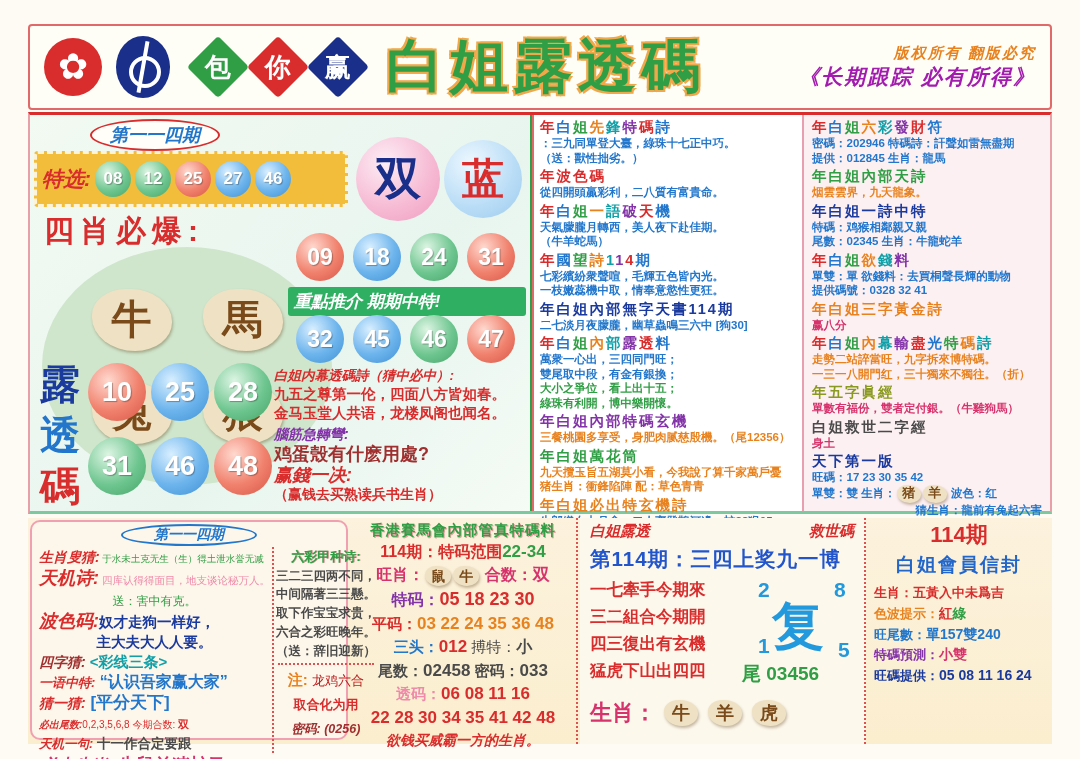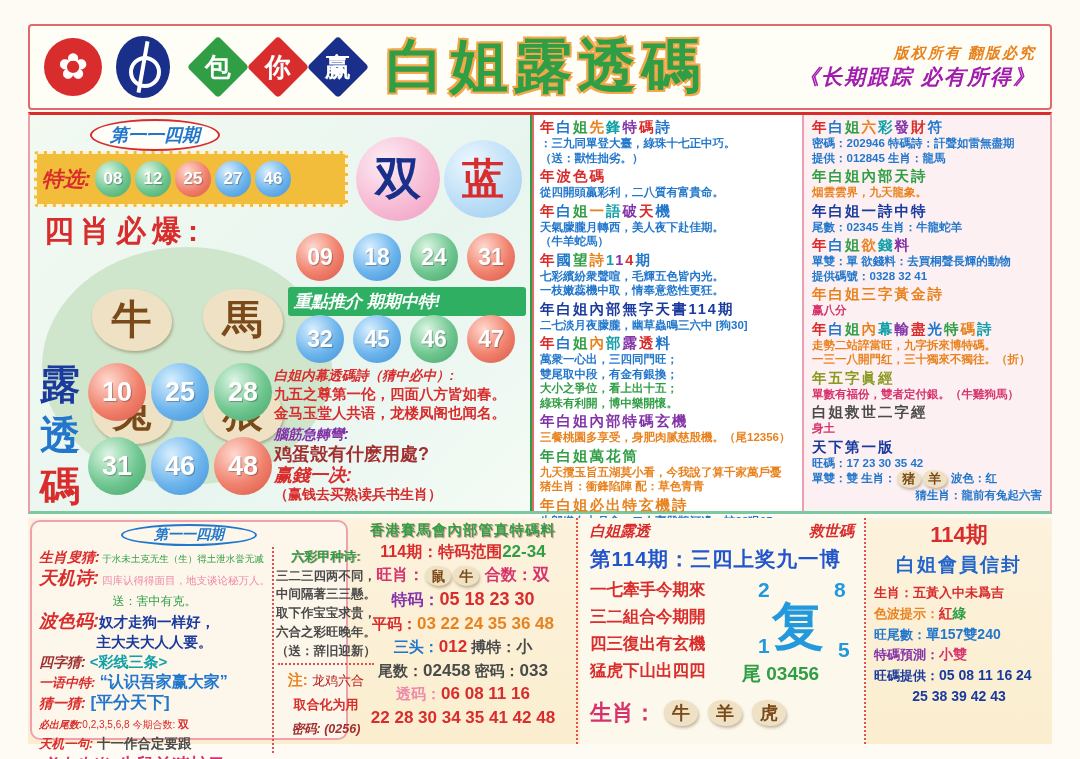--- a/index.html
+++ b/index.html
@@ -254,20 +254,21 @@
           <div class="sec-title"><span style="color: rgb(217, 44, 44);">年</span><span style="color: rgb(34, 119, 204);">白</span><span style="color: rgb(47, 158, 68);">姐</span><span style="color: rgb(232, 130, 30);">六</span><span style="color: rgb(17, 160, 168);">彩</span><span style="color: rgb(131, 51, 168);">發</span><span style="color: rgb(217, 44, 44);">財</span><span style="color: rgb(34, 119, 204);">符</span></div>
           <div class="sec-line" style="color: rgb(34, 119, 204);">密碼：202946 特碼詩：訐聲如雷無盡期</div>
           <div class="sec-line" style="color: rgb(34, 119, 204);">提供：012845 生肖：龍馬</div>
         </div>
         <div class="sec">
           <div class="sec-title" style="color: rgb(47, 158, 68);">年白姐內部天詩</div>
           <div class="sec-line" style="color: rgb(232, 130, 30);">烟雲雲界，九天龍象。</div>
         </div>
         <div class="sec">
           <div class="sec-title" style="color: rgb(26, 58, 158);">年白姐一詩中特</div>
+          <div class="sec-line" style="color: rgb(34, 119, 204);">特碼：鸡猴相鄰親又親</div>
           <div class="sec-line" style="color: rgb(34, 119, 204);">尾數：02345 生肖：牛龍蛇羊</div>
         </div>
         <div class="sec">
           <div class="sec-title"><span style="color: rgb(217, 44, 44);">年</span><span style="color: rgb(34, 119, 204);">白</span><span style="color: rgb(47, 158, 68);">姐</span><span style="color: rgb(232, 130, 30);">欲</span><span style="color: rgb(17, 160, 168);">錢</span><span style="color: rgb(131, 51, 168);">料</span></div>
           <div class="sec-line" style="color: rgb(34, 119, 204);">單雙：單 欲錢料：去買桐聲長輝的動物</div>
           <div class="sec-line" style="color: rgb(34, 119, 204);">提供碼號：0328 32 41</div>
         </div>
         <div class="sec">
           <div class="sec-title" style="color: rgb(232, 130, 30);">年白姐三字黃金詩</div>
           <div class="sec-line" style="color: rgb(214, 51, 108);">赢八分</div>
@@ -331,24 +332,25 @@
       <div class="p1-last seg-row"><span style="color: rgb(214, 51, 108); font-size: 17px; font-weight: bold; font-style: italic;">必中生肖: </span><span style="color: rgb(214, 51, 108); font-size: 18px; font-weight: bold;">牛鼠羊猪蛇马</span></div>
     </div>
 
     <div class="p2">
       <div class="p2-header">香港賽馬會內部管真特碼料</div>
       <div>
           <div class="seg-row"><span style="color: rgb(217, 44, 44); font-size: 16px; font-weight: bold;">114期：</span><span style="color: rgb(217, 44, 44); font-size: 16px; font-weight: bold;">特码范围</span><span style="color: rgb(47, 158, 68); font-size: 17px; font-weight: bold;">22-34</span></div>
           <div class="seg-row"><span style="color: rgb(214, 51, 108); font-size: 16px; font-weight: bold;">旺肖：</span><span class="animal">鼠</span><span class="animal">牛</span><span style="color: rgb(214, 51, 108); font-size: 16px; font-weight: bold;"> 合数：</span><span style="color: rgb(214, 51, 108); font-size: 17px; font-weight: bold;">双</span></div>
           <div class="seg-row"><span style="color: rgb(131, 51, 168); font-size: 16px; font-weight: bold;">特码：</span><span style="color: rgb(217, 44, 44); font-size: 18px; font-weight: bold;">05 18 23 30</span></div>
           <div class="seg-row"><span style="color: rgb(217, 44, 44); font-size: 15px; font-weight: bold;">平码：</span><span style="color: rgb(232, 130, 30); font-size: 17px; font-weight: bold;">03 22 24 35 36 48</span></div>
-          <div class="seg-row"><span style="color: rgb(34, 119, 204); font-size: 15px; font-weight: bold;">三头：</span><span style="color: rgb(217, 44, 44); font-size: 17px; font-weight: bold;">012</span><span style="color: rgb(74, 74, 74); font-size: 15px; font-weight: bold;"> 搏特：</span><span style="color: rgb(74, 74, 74); font-size: 16px; font-weight: bold;">小</span></div>
+          <div class="seg-row"><span style="color: rgb(34, 119, 204); font-size: 15px; font-weight: bold;">三头：</span><span style="color: rgb(217, 44, 44); font-size: 17px; font-weight: bold;">012</span><span style="color: rgb(74, 74, 74); font-size: 15px; font-weight: normal;"> 搏特：</span><span style="color: rgb(74, 74, 74); font-size: 16px; font-weight: bold;">小</span></div>
           <div class="seg-row"><span style="color: rgb(74, 74, 74); font-size: 15px; font-weight: bold;">尾数：</span><span style="color: rgb(74, 74, 74); font-size: 17px; font-weight: bold;">02458</span><span style="color: rgb(74, 74, 74); font-size: 15px; font-weight: bold;"> 密码：</span><span style="color: rgb(74, 74, 74); font-size: 17px; font-weight: bold;">033</span></div>
           <div class="seg-row"><span style="color: rgb(238, 138, 170); font-size: 15px; font-weight: bold;">透码：</span><span style="color: rgb(217, 44, 44); font-size: 17px; font-weight: bold;">06 08 11 16</span></div>
           <div class="seg-row"><span style="color: rgb(217, 44, 44); font-size: 17px; font-weight: bold;">22 28 30 34 35 41 42 48</span></div>
+          <div class="seg-row"><span style="color: rgb(217, 44, 44); font-size: 14px; font-weight: bold; font-style: italic;">欲钱买威霸一方的生肖。</span></div>
         </div>
     </div>
 
     <div class="p3">
       <div class="p3-top">
         <span>白姐露透</span>
         <span>救世碼</span>
       </div>
       <div class="p3-head">第114期：三四上奖九一博</div>
       <div class="p3-mid">
@@ -377,17 +379,16 @@
 
     <div class="p4">
       <div class="p4-issue">114期</div>
       <div class="p4-title">白姐會員信封</div>
       <div>
           <div class="seg-row"><span style="color: rgb(217, 44, 44); font-size: 13px; font-weight: bold;">生肖：</span><span style="color: rgb(217, 44, 44); font-size: 13px; font-weight: bold;">五黃入中未爲吉</span></div>
           <div class="seg-row"><span style="color: rgb(232, 130, 30); font-size: 13px; font-weight: bold;">色波提示：</span><span style="color: rgb(217, 44, 44); font-size: 13.5px; font-weight: bold;">紅</span><span style="color: rgb(47, 158, 68); font-size: 13.5px; font-weight: bold;">綠</span></div>
           <div class="seg-row"><span style="color: rgb(34, 119, 204); font-size: 13px; font-weight: bold;">旺尾數：</span><span style="color: rgb(34, 119, 204); font-size: 14px; font-weight: bold;">單157雙240</span></div>
           <div class="seg-row"><span style="color: rgb(131, 51, 168); font-size: 13px; font-weight: bold;">特碼預測：</span><span style="color: rgb(214, 51, 108); font-size: 14px; font-weight: bold;">小雙</span></div>
           <div class="seg-row"><span style="color: rgb(26, 58, 158); font-size: 13px; font-weight: bold;">旺碼提供：</span><span style="color: rgb(26, 58, 158); font-size: 14px; font-weight: bold;">05 08 11 16 24</span></div>
-          <div class="seg-row center"><span style="color: rgb(26, 58, 158); font-size: 14px; font-weight: bold;">25 38 39 42 43</span></div>
         </div>
     </div>
   </div>
 </div>
 
 </body></html>

